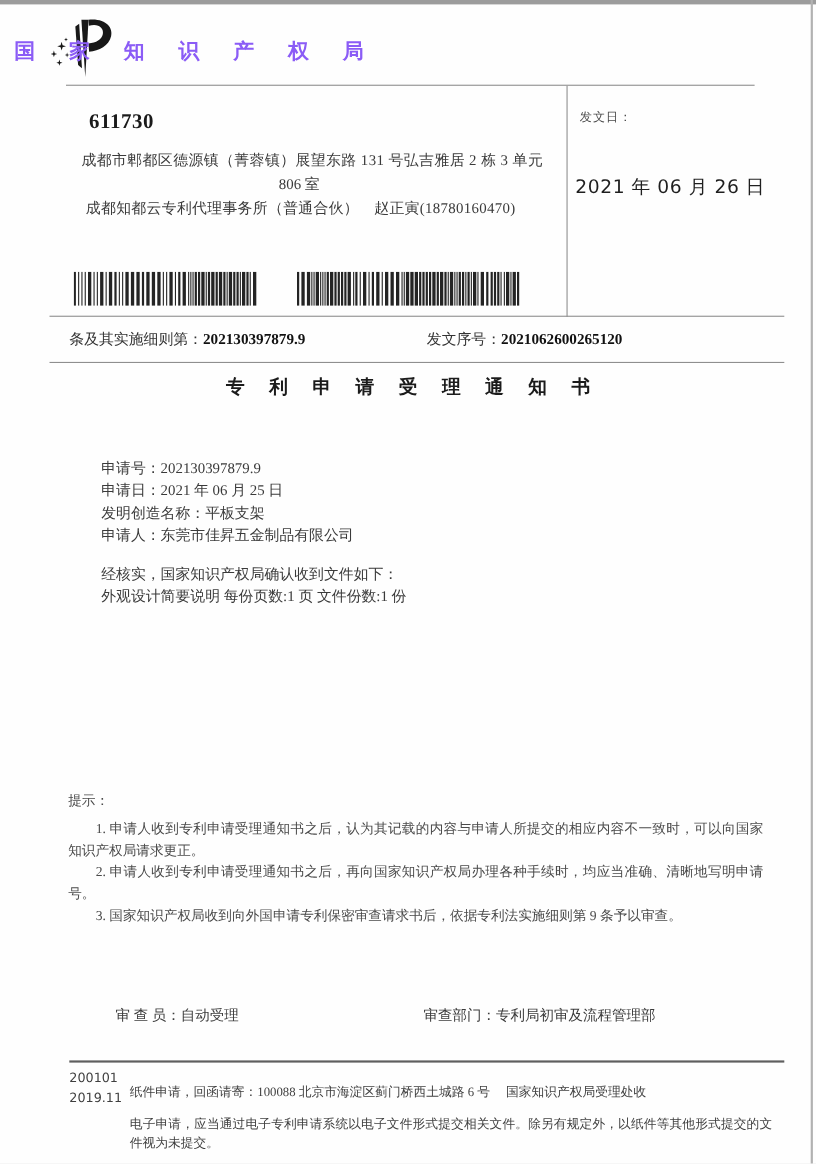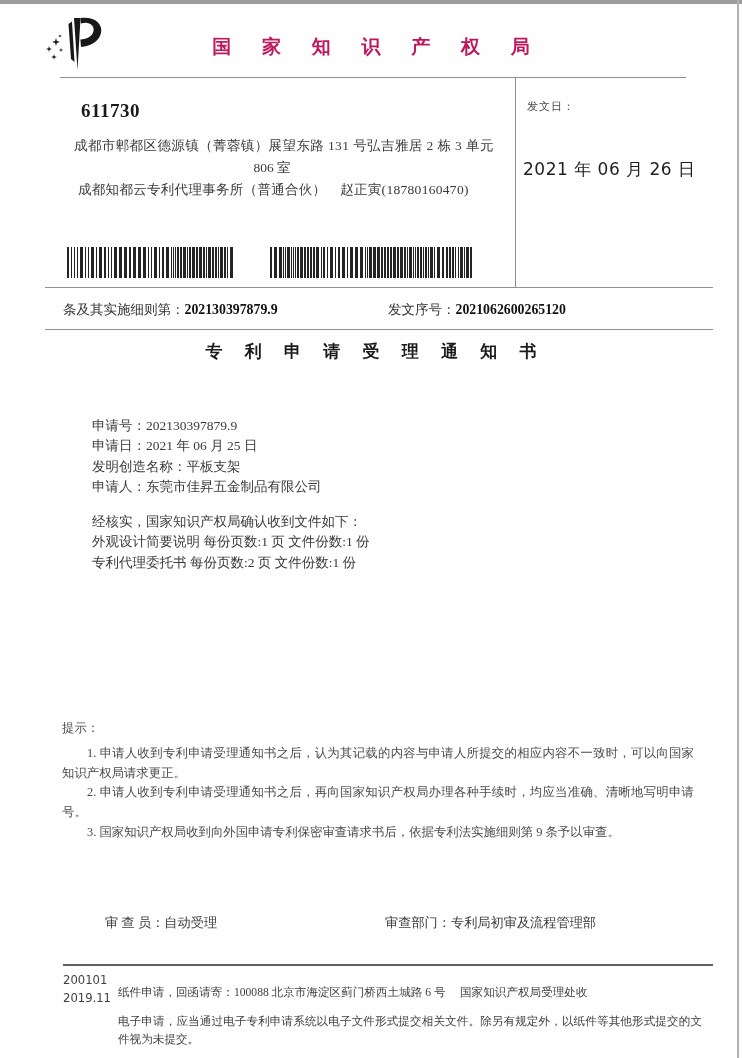--- a/index.html
+++ b/index.html
@@ -6,22 +6,22 @@
   html,body{margin:0;padding:0;background:#e9e9e9;}
   .page{
     position:relative;width:742px;height:1058px;background:#fefefe;
     font-family:"Liberation Serif","DejaVu Serif",serif;color:#2e2e2e;
     overflow:hidden;margin:0 auto;
   }
   .abs{position:absolute;}
   .hr{position:absolute;height:0;border-top:1.6px solid #8f8f8f;}
   .top-edge{position:absolute;left:0;top:0;width:742px;height:4px;background:#9c9c9c;}
   .right-edge{position:absolute;left:737px;top:0;width:2px;height:1058px;background:#b2b2b2;}
-  .org-title{left:0;top:34px;width:742px;text-align:center;font-size:19px;font-weight:600;
-    letter-spacing:13px;text-indent:13px;color:#be185d;}
+  .org-title{left:0;top:34px;width:742px;font-size:19px;font-weight:600;
+    letter-spacing:13px;text-indent:13px;color:#8b5cf6;}
   .logo{left:44px;top:16px;}
   .postcode{left:81px;top:100px;font-size:19px;font-weight:700;color:#1a1a1a;letter-spacing:.5px;text-align:right;}
   .addr1{left:74px;top:137px;font-size:13.5px;color:#3a3a3a;letter-spacing:.4px;}
   .addr2{left:60px;top:159px;width:424px;text-align:center;font-size:13.5px;color:#3a3a3a;}
   .agency{left:78px;top:181px;font-size:13.5px;color:#3a3a3a;letter-spacing:.3px;}
   .vline{position:absolute;left:515px;top:78px;width:0;height:210px;border-left:1.6px solid #8f8f8f;}
   .date-label{left:527px;top:99px;font-size:11px;color:#4a4a4a;letter-spacing:1px;font-family:Liberation Mono, monospace;}
   .date-value{left:523px;top:158px;font-size:17px;color:#1f1f1f;
     font-family:"DejaVu Sans","Liberation Sans",sans-serif;letter-spacing:.5px;}
   .barcode{font-size:0;overflow:hidden;}
@@ -102,21 +102,20 @@
   <div class="abs fields">
     <div>申请号：202130397879.9</div>
     <div>申请日：2021 年 06 月 25 日</div>
     <div>发明创造名称：平板支架</div>
     <div>申请人：东莞市佳昇五金制品有限公司</div>
   </div>
 
   <div class="abs received">
     <div>经核实，国家知识产权局确认收到文件如下：</div>
     <div>外观设计简要说明 每份页数:1 页  文件份数:1 份</div>
-    <div>专利代理委托书 每份页数:2 页  文件份数:1 份</div>
   </div>
 
   <div class="abs tips-header">提示：</div>
   <div class="abs tips">
     <p>1. 申请人收到专利申请受理通知书之后，认为其记载的内容与申请人所提交的相应内容不一致时，可以向国家知识产权局请求更正。</p>
     <p>2. 申请人收到专利申请受理通知书之后，再向国家知识产权局办理各种手续时，均应当准确、清晰地写明申请号。</p>
     <p>3. 国家知识产权局收到向外国申请专利保密审查请求书后，依据专利法实施细则第 9 条予以审查。</p>
   </div>
 
   <div class="abs signoff-left">审 查 员：自动受理</div>

